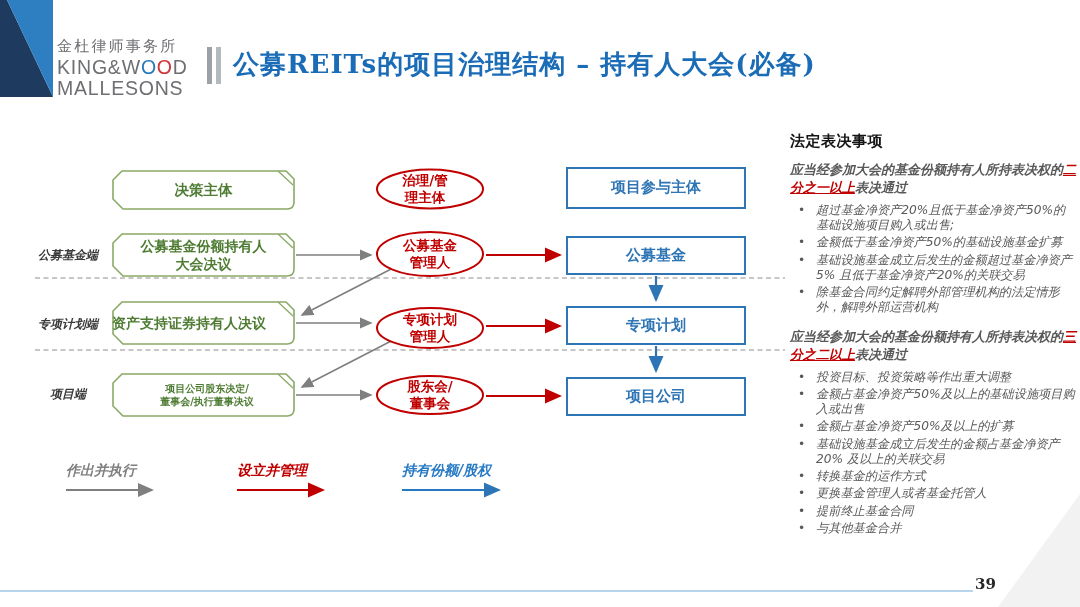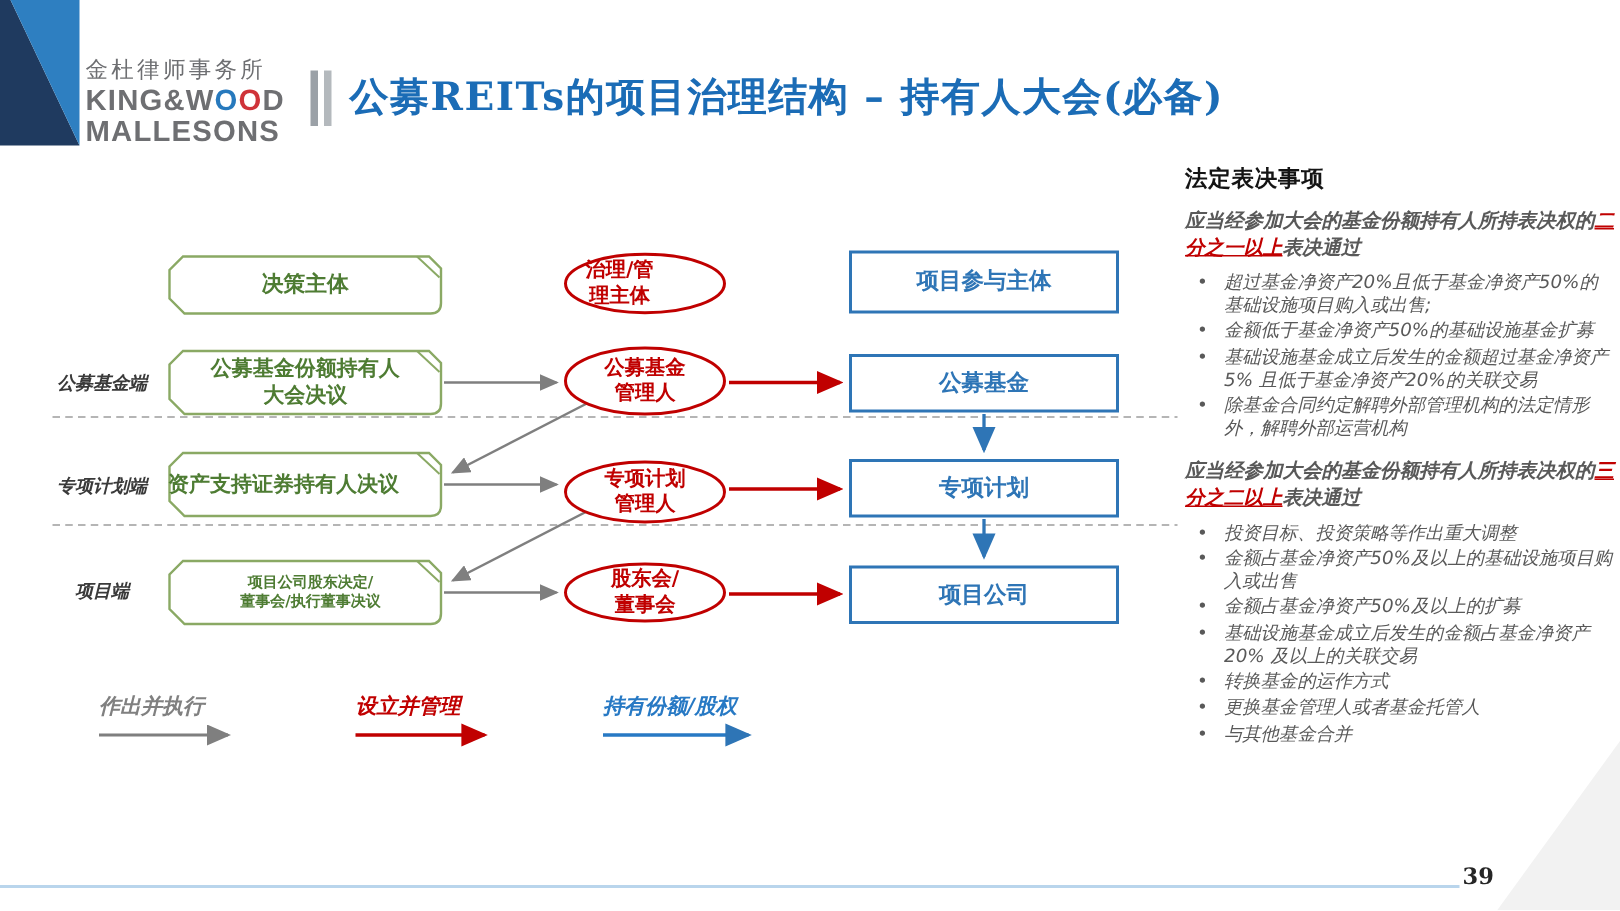--- a/index.html
+++ b/index.html
@@ -6,21 +6,21 @@
   body{
     width:1080px;height:607px;position:relative;overflow:hidden;
     background:#ffffff;
     font-family:"DejaVu Sans","Liberation Sans",sans-serif;
   }
   .abs{position:absolute;}
   
   #logo-mark{left:0;top:0;}
   #logo-text{left:57px;top:38px;color:#6e6f72;line-height:1.1;}
   #logo-cn{font-size:15px;letter-spacing:2.2px;margin-bottom:2px;}
-  #logo-en1,#logo-en2{font-size:19.5px;letter-spacing:0.8px;font-family:"Liberation Sans",sans-serif;font-weight:bold;}
+  #logo-en1,#logo-en2{font-size:19.5px;letter-spacing:0.8px;font-family:"Liberation Sans",sans-serif;}
   .o-blue{color:#2779bd;}
   .o-red{color:#cf3339;}
   
   #title-bars{left:207px;top:47px;display:flex;gap:4px;}
   #title-bars .bar{width:5px;height:37px;}
   #title-bars .bar1{background:#9ba1a7;}
   #title-bars .bar2{background:#b4b9bd;}
   #page-title{
     left:233px;top:47px;font-family:"DejaVu Serif","Liberation Serif",serif;
     font-size:26px;font-weight:bold;color:#1b6cb6;letter-spacing:1px;white-space:nowrap;text-align:center;
@@ -35,21 +35,21 @@
   .lbl.blue{color:#2e75b6;border-radius:14px;}
   .row-label{
     font-size:12px;font-weight:bold;font-style:italic;color:#3a3a3a;
     width:82px;text-align:center;z-index:3;
     font-family:"DejaVu Serif","Liberation Serif",serif;
   }
   
   .legend-label{font-size:14px;font-style:italic;font-weight:bold;z-index:3;
     font-family:"DejaVu Serif","Liberation Serif",serif;}
   
-  #panel{left:790px;top:110px;width:286px;z-index:3;}
+  #panel{left:790px;top:132px;width:286px;z-index:3;}
   #panel h3{
     margin:0 0 10px 0;font-size:15px;font-weight:bold;color:#141414;letter-spacing:0.5px;
     font-family:"DejaVu Serif","Liberation Serif",serif;font-style:normal;
   }
   #panel .intro{
     margin:0 0 5px 0;font-size:13px;font-style:italic;color:#595959;
     line-height:1.42;font-weight:bold;
   }
   #panel .intro .em{color:#c00000;text-decoration:underline;}
   #panel ul{list-style:none;margin:0 0 12px 0;padding:0;}
@@ -154,21 +154,21 @@
 <div class="abs row-label" style="left:27px;top:316px;">专项计划端</div>
 <div class="abs row-label" style="left:27px;top:386px;">项目端</div>
 
 <div class="abs lbl green" style="left:112px;top:170px;width:183px;height:40px;font-size:14.5px;border-radius:14px;">决策主体</div>
 <div class="abs lbl green" style="left:112px;top:233px;width:183px;height:44px;font-size:14px;">公募基金份额持有人
 大会决议</div>
 <div class="abs lbl green" style="left:112px;top:301px;width:154px;height:44px;font-size:14px;">资产支持证券持有人决议</div>
 <div class="abs lbl green" style="left:112px;top:373px;width:190px;height:44px;font-size:10px;">项目公司股东决定/
 董事会/执行董事决议</div>
 
-<div class="abs lbl red" style="left:360px;top:170px;width:106px;height:38px;font-size:13.5px;">治理/管
+<div class="abs lbl red" style="left:372px;top:170px;width:106px;height:38px;font-size:13.5px;">治理/管
 理主体</div>
 <div class="abs lbl red" style="left:377px;top:232px;width:106px;height:44px;font-size:13.5px;">公募基金
 管理人</div>
 <div class="abs lbl red" style="left:377px;top:308px;width:106px;height:40px;font-size:13.5px;">专项计划
 管理人</div>
 <div class="abs lbl red" style="left:377px;top:376px;width:106px;height:38px;font-size:13.5px;">股东会/
 董事会</div>
 
 <div class="abs lbl blue" style="left:567px;top:168px;width:178px;height:40px;font-size:15px;">项目参与主体</div>
 <div class="abs lbl blue" style="left:567px;top:237px;width:178px;height:37px;font-size:15px;">公募基金</div>
@@ -191,18 +191,19 @@
   </ul>
 
   <p class="intro"><span>应当经参加大会的基金份额持有人所持表决权的</span><span class="em">三分之二以上</span><span>表决通过</span></p>
   <ul>
     <li>投资目标、投资策略等作出重大调整</li>
     <li>金额占基金净资产50%及以上的基础设施项目购入或出售</li>
     <li>金额占基金净资产50%及以上的扩募</li>
     <li>基础设施基金成立后发生的金额占基金净资产20% 及以上的关联交易</li>
     <li>转换基金的运作方式</li>
     <li>更换基金管理人或者基金托管人</li>
+    <li>提前终止基金合同</li>
     <li>与其他基金合并</li>
   </ul>
 </div>
 
 <div class="abs" id="footer-line"></div>
 <div class="abs" id="page-number">39</div>
 
 </body></html>

